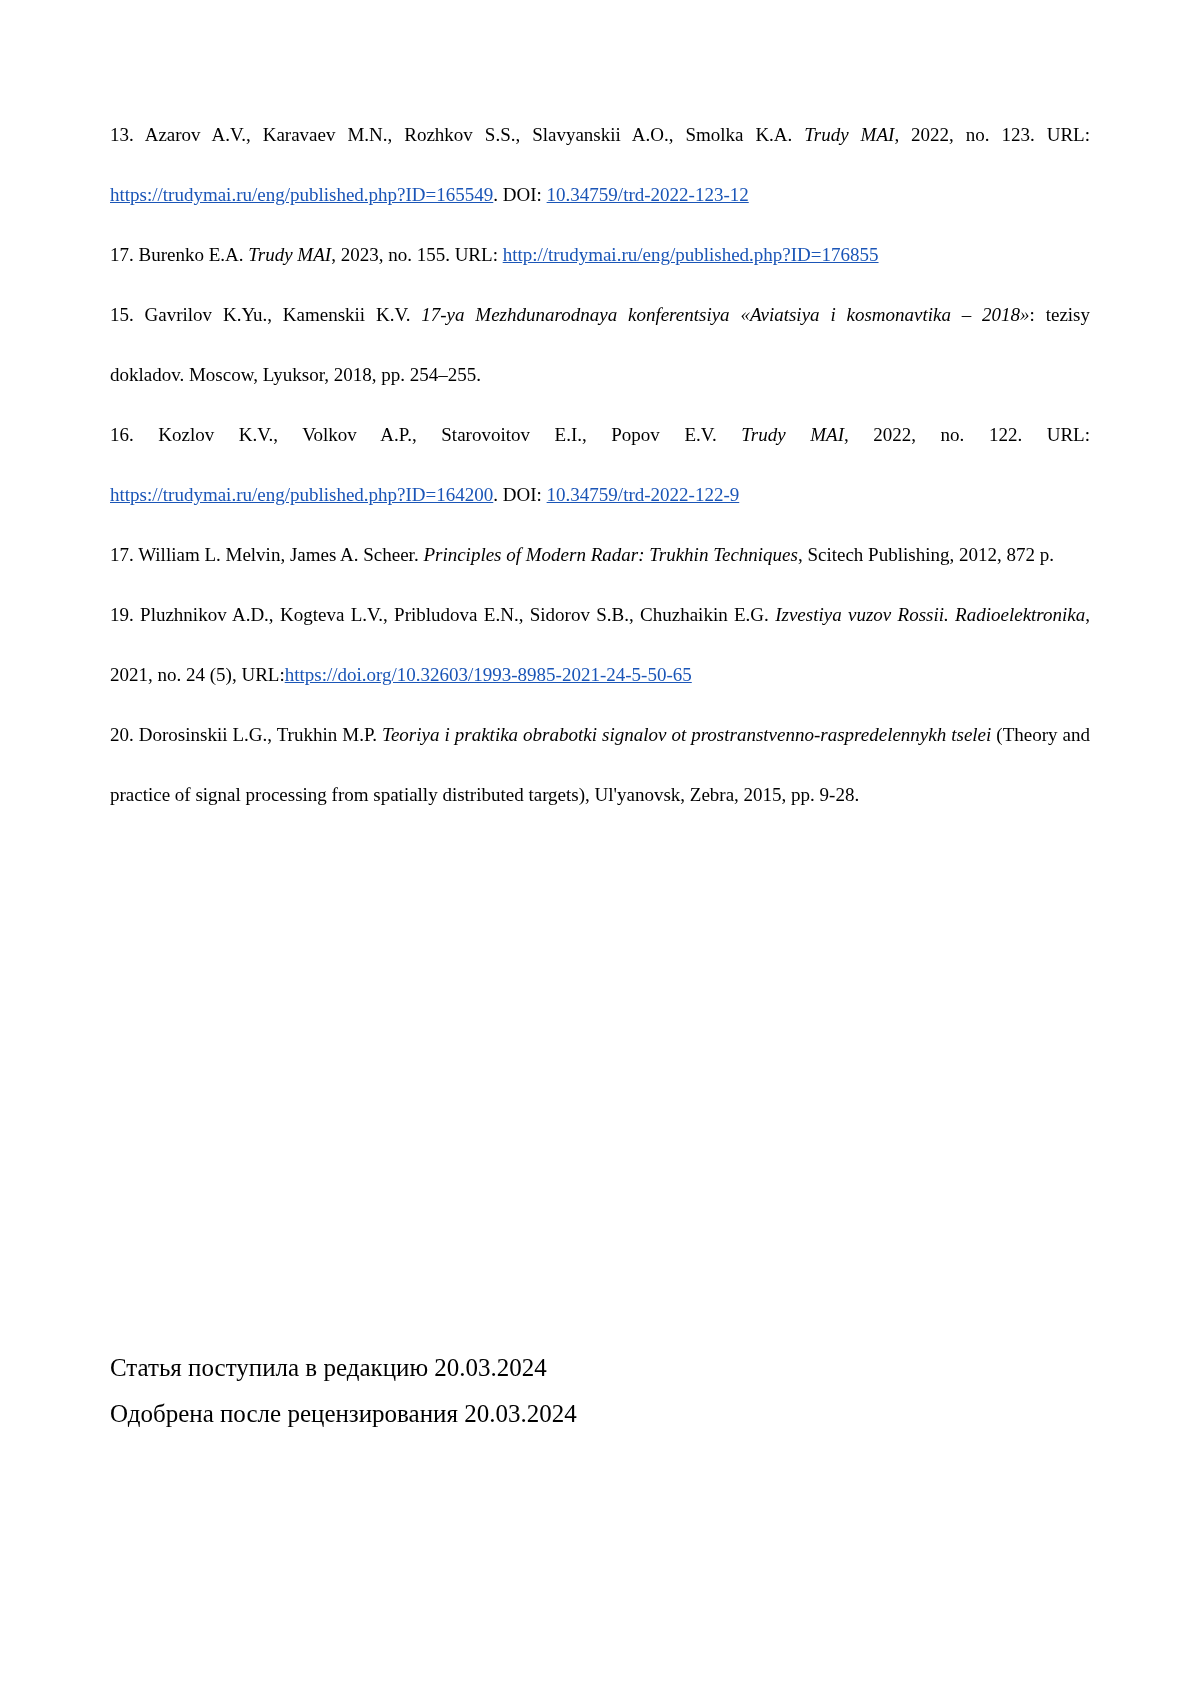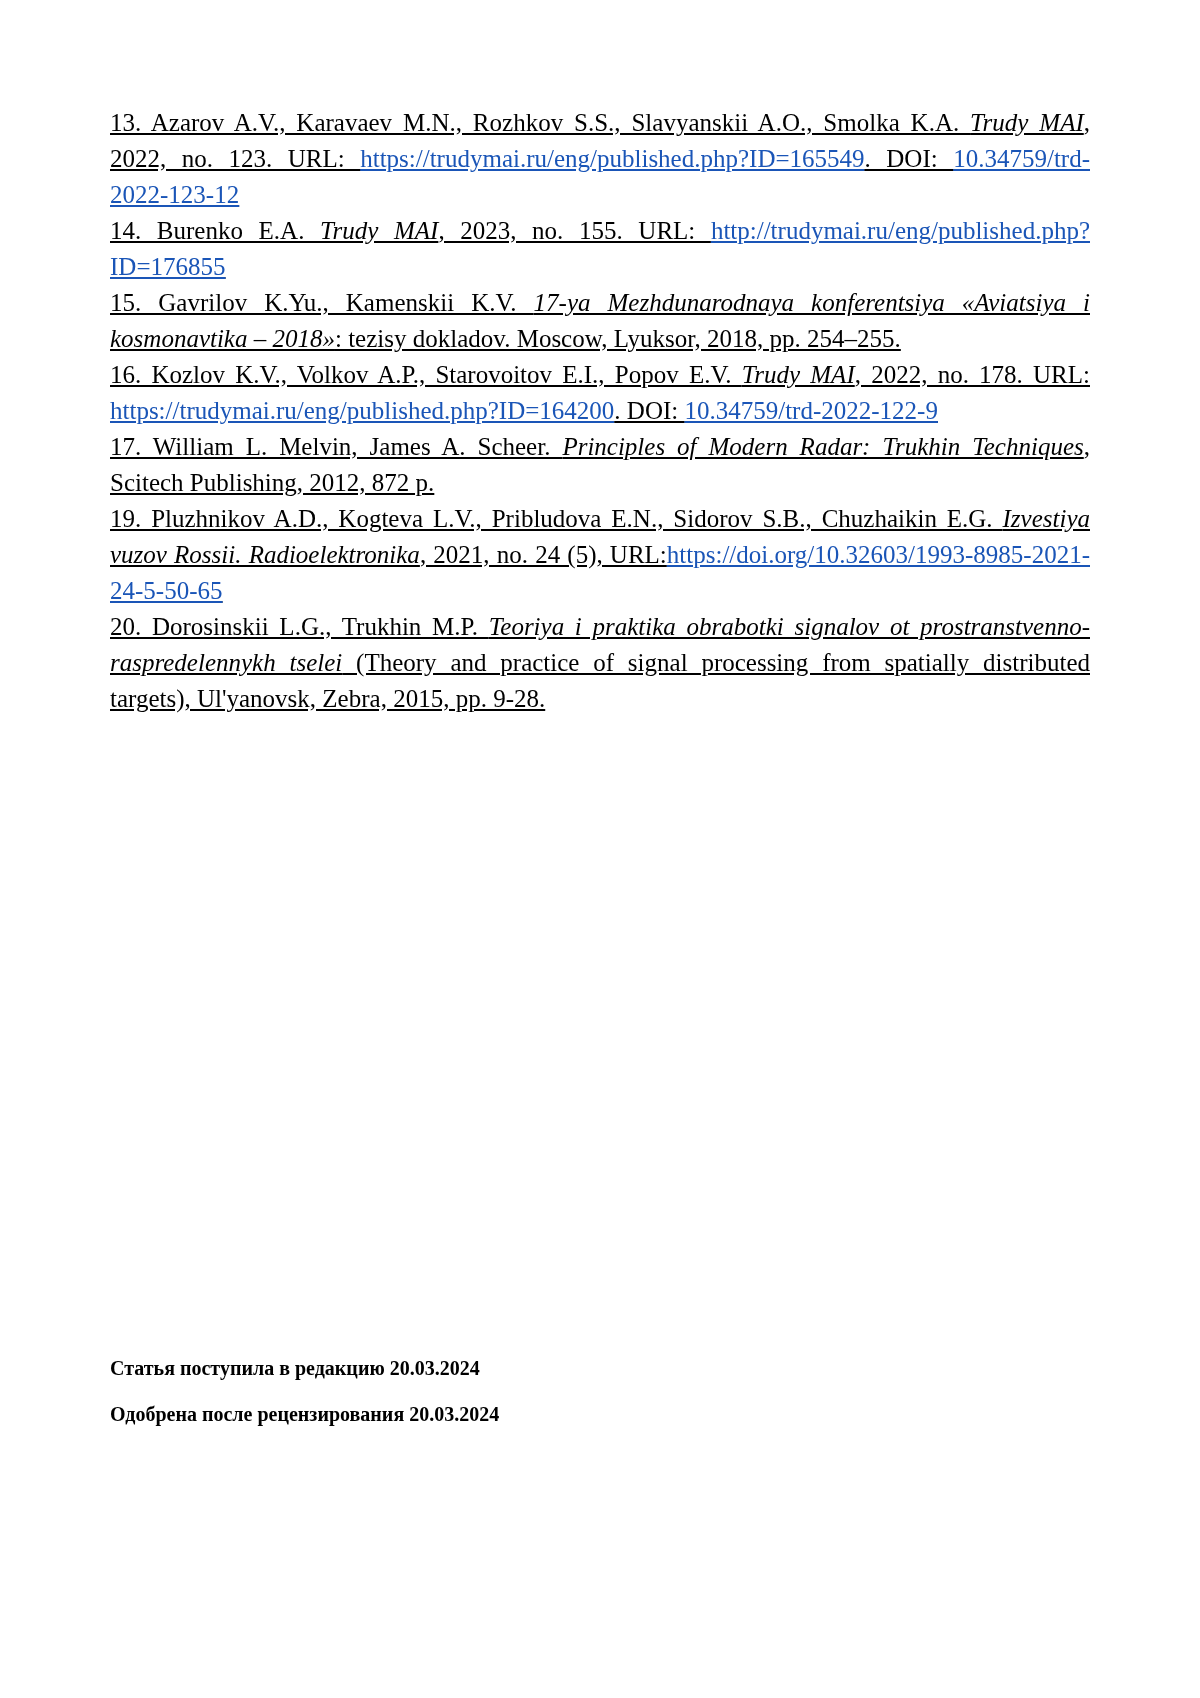--- a/index.html
+++ b/index.html
@@ -14,60 +14,58 @@
     color: #000000;
   }
   .page {
     position: relative;
     width: 1200px;
     height: 1698px;
     box-sizing: border-box;
     padding: 105px 110px 0 110px;
   }
   .ref {
-    font-size: 25px;
-    line-height: 36px;
+    font-size: 19px;
+    line-height: 60px;
     text-align: justify;
     text-justify: inter-word;
     margin: 0 0 0 0;
-    text-decoration: underline;
   }
   .ref:last-of-type {
     text-align: justify;
   }
   .it {
     font-style: italic;
   }
   a.link {
     color: #1a55b7;
     text-decoration: underline;
   }
   .footer-block {
     position: absolute;
     left: 110px;
     top: 1345px;
-    font-size: 20px;
+    font-size: 25px;
     line-height: 46px;
-    font-weight: bold;
   }
   .footer-line {
     display: block;
     white-space: nowrap;
   }
 </style>
 </head>
 <body>
 
 <div class="page">
 
   <div id="references">
       <p class="ref" id="ref-13"><span>13. Azarov A.V., Karavaev M.N., Rozhkov S.S., Slavyanskii A.O., Smolka K.A. </span><span class="it">Trudy MAI</span><span>, 2022, no. 123. URL: </span><a class="link" href="#">https://trudymai.ru/eng/published.php?ID=165549</a><span>. DOI: </span><a class="link" href="#">10.34759/trd-2022-123-12</a></p>
-      <p class="ref" id="ref-14"><span>14. Burenko E.A. </span><span class="it">Trudy MAI</span><span>, 2023, no. 155. URL: </span><a class="link" href="#">http://trudymai.ru/eng/published.php?ID=176855</a></p>
+      <p class="ref" id="ref-14"><span>17. Burenko E.A. </span><span class="it">Trudy MAI</span><span>, 2023, no. 155. URL: </span><a class="link" href="#">http://trudymai.ru/eng/published.php?ID=176855</a></p>
       <p class="ref" id="ref-15"><span>15. Gavrilov K.Yu., Kamenskii K.V. </span><span class="it">17-ya Mezhdunarodnaya konferentsiya «Aviatsiya i kosmonavtika – 2018»</span><span>: tezisy dokladov. Moscow, Lyuksor, 2018, pp. 254–255.</span></p>
-      <p class="ref" id="ref-16"><span>16. Kozlov K.V., Volkov A.P., Starovoitov E.I., Popov E.V. </span><span class="it">Trudy MAI</span><span>, 2022, no. 178. URL: </span><a class="link" href="#">https://trudymai.ru/eng/published.php?ID=164200</a><span>. DOI: </span><a class="link" href="#">10.34759/trd-2022-122-9</a></p>
+      <p class="ref" id="ref-16"><span>16. Kozlov K.V., Volkov A.P., Starovoitov E.I., Popov E.V. </span><span class="it">Trudy MAI</span><span>, 2022, no. 122. URL: </span><a class="link" href="#">https://trudymai.ru/eng/published.php?ID=164200</a><span>. DOI: </span><a class="link" href="#">10.34759/trd-2022-122-9</a></p>
       <p class="ref" id="ref-17"><span>17. William L. Melvin, James A. Scheer. </span><span class="it">Principles of Modern Radar: Trukhin Techniques</span><span>, Scitech Publishing, 2012, 872 p.</span></p>
       <p class="ref" id="ref-18"><span>19. Pluzhnikov A.D., Kogteva L.V., Pribludova E.N., Sidorov S.B., Chuzhaikin E.G. </span><span class="it">Izvestiya vuzov Rossii. Radioelektronika</span><span>, 2021, no. 24 (5), URL:</span><a class="link" href="#">https://doi.org/10.32603/1993-8985-2021-24-5-50-65</a></p>
       <p class="ref" id="ref-20"><span>20. Dorosinskii L.G., Trukhin M.P. </span><span class="it">Teoriya i praktika obrabotki signalov ot prostranstvenno-raspredelennykh tselei</span><span> (Theory and practice of signal processing from spatially distributed targets), Ul'yanovsk, Zebra, 2015, pp. 9-28.</span></p>
     </div>
 
   <div class="footer-block">
     <span class="footer-line">Статья поступила в редакцию 20.03.2024</span>
     <span class="footer-line">Одобрена после рецензирования 20.03.2024</span>
   </div>
 

